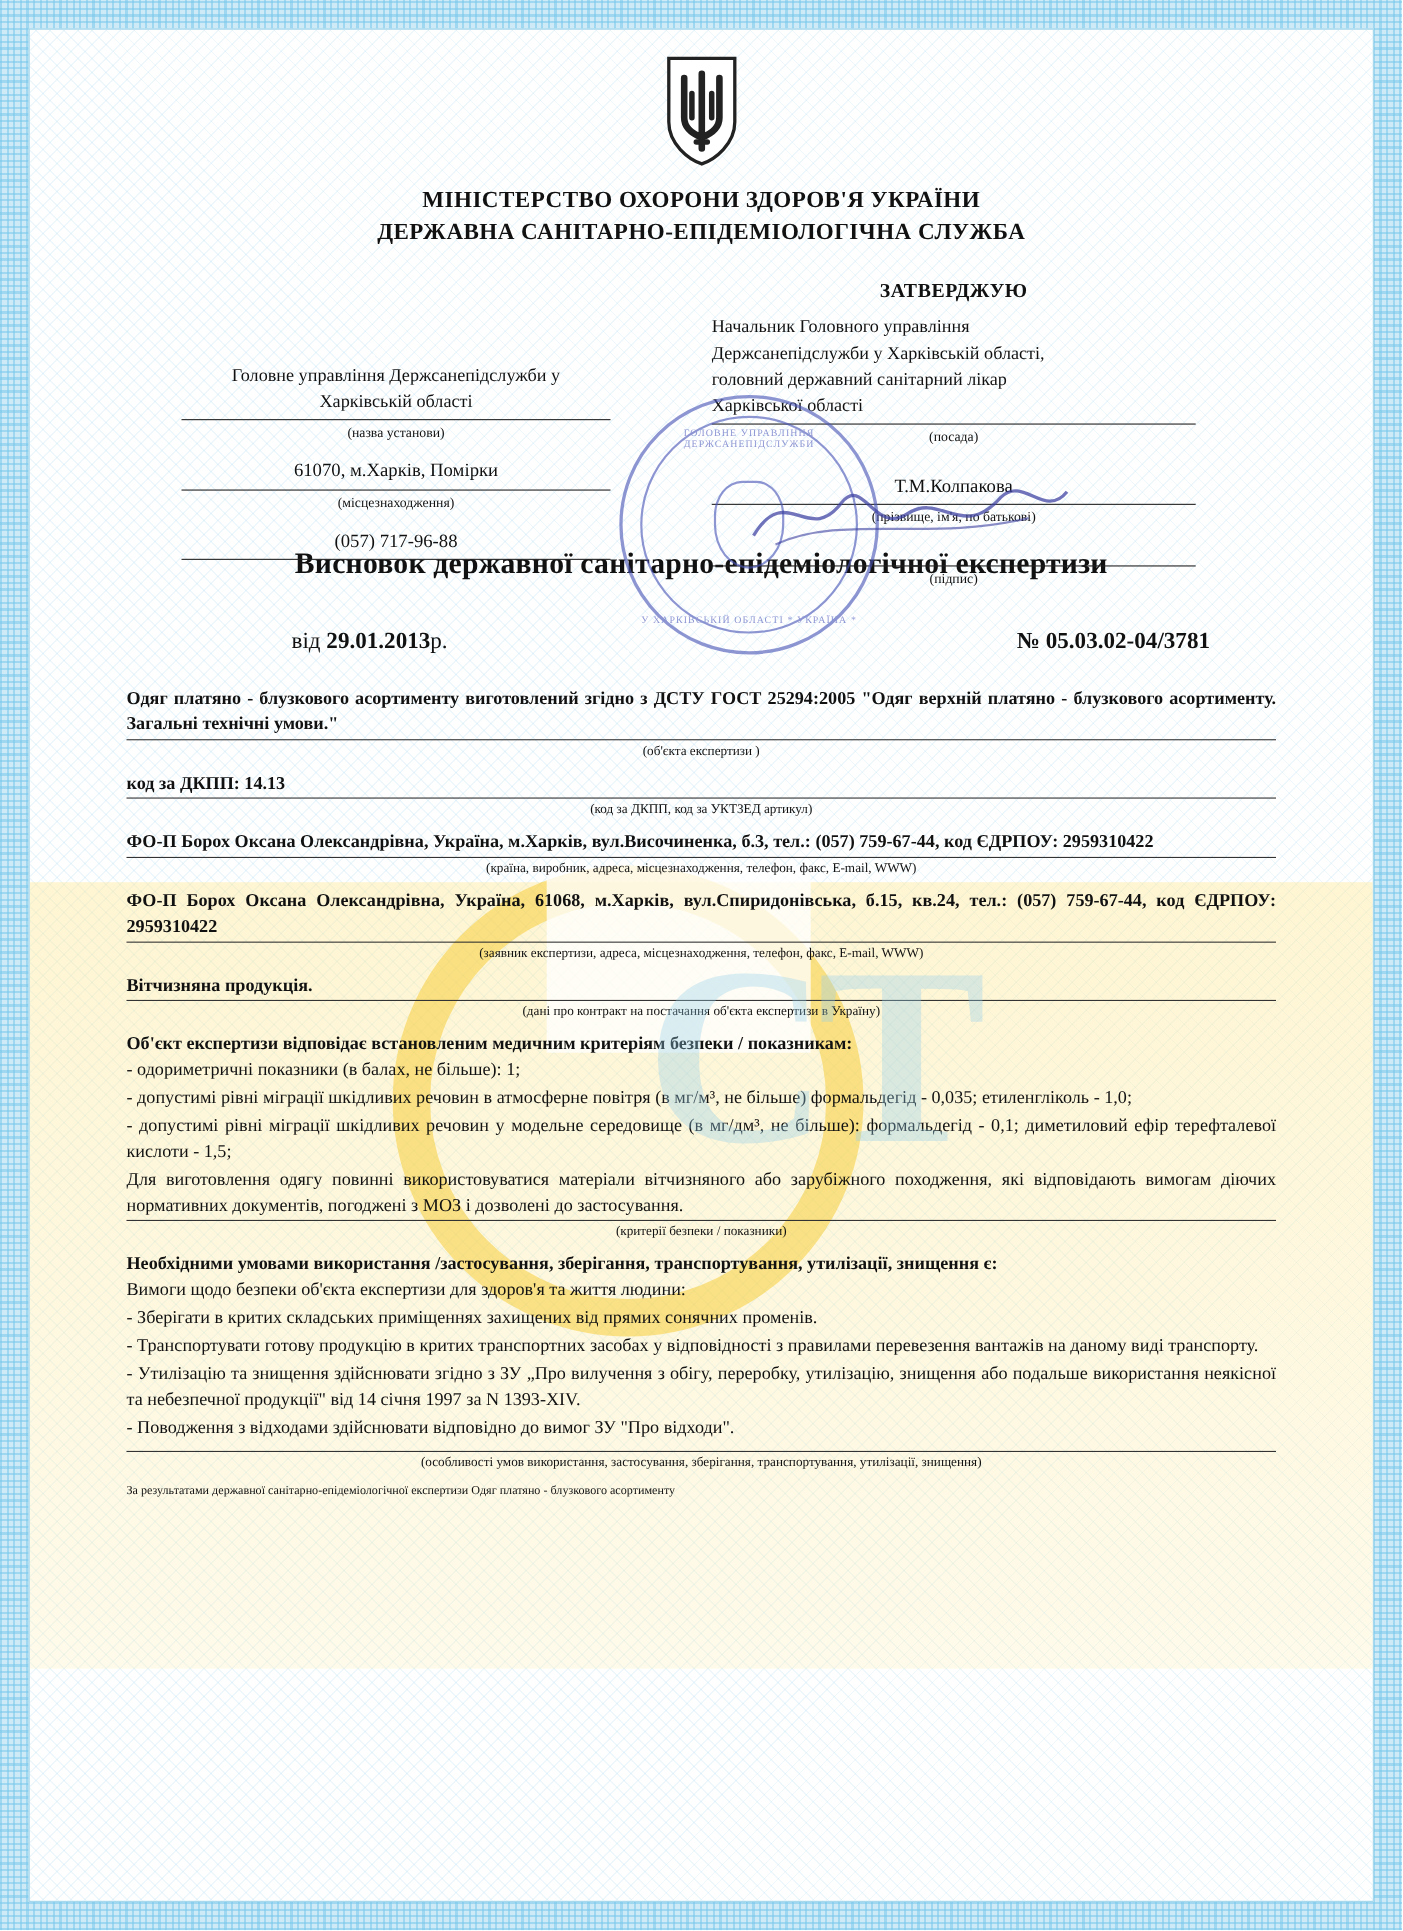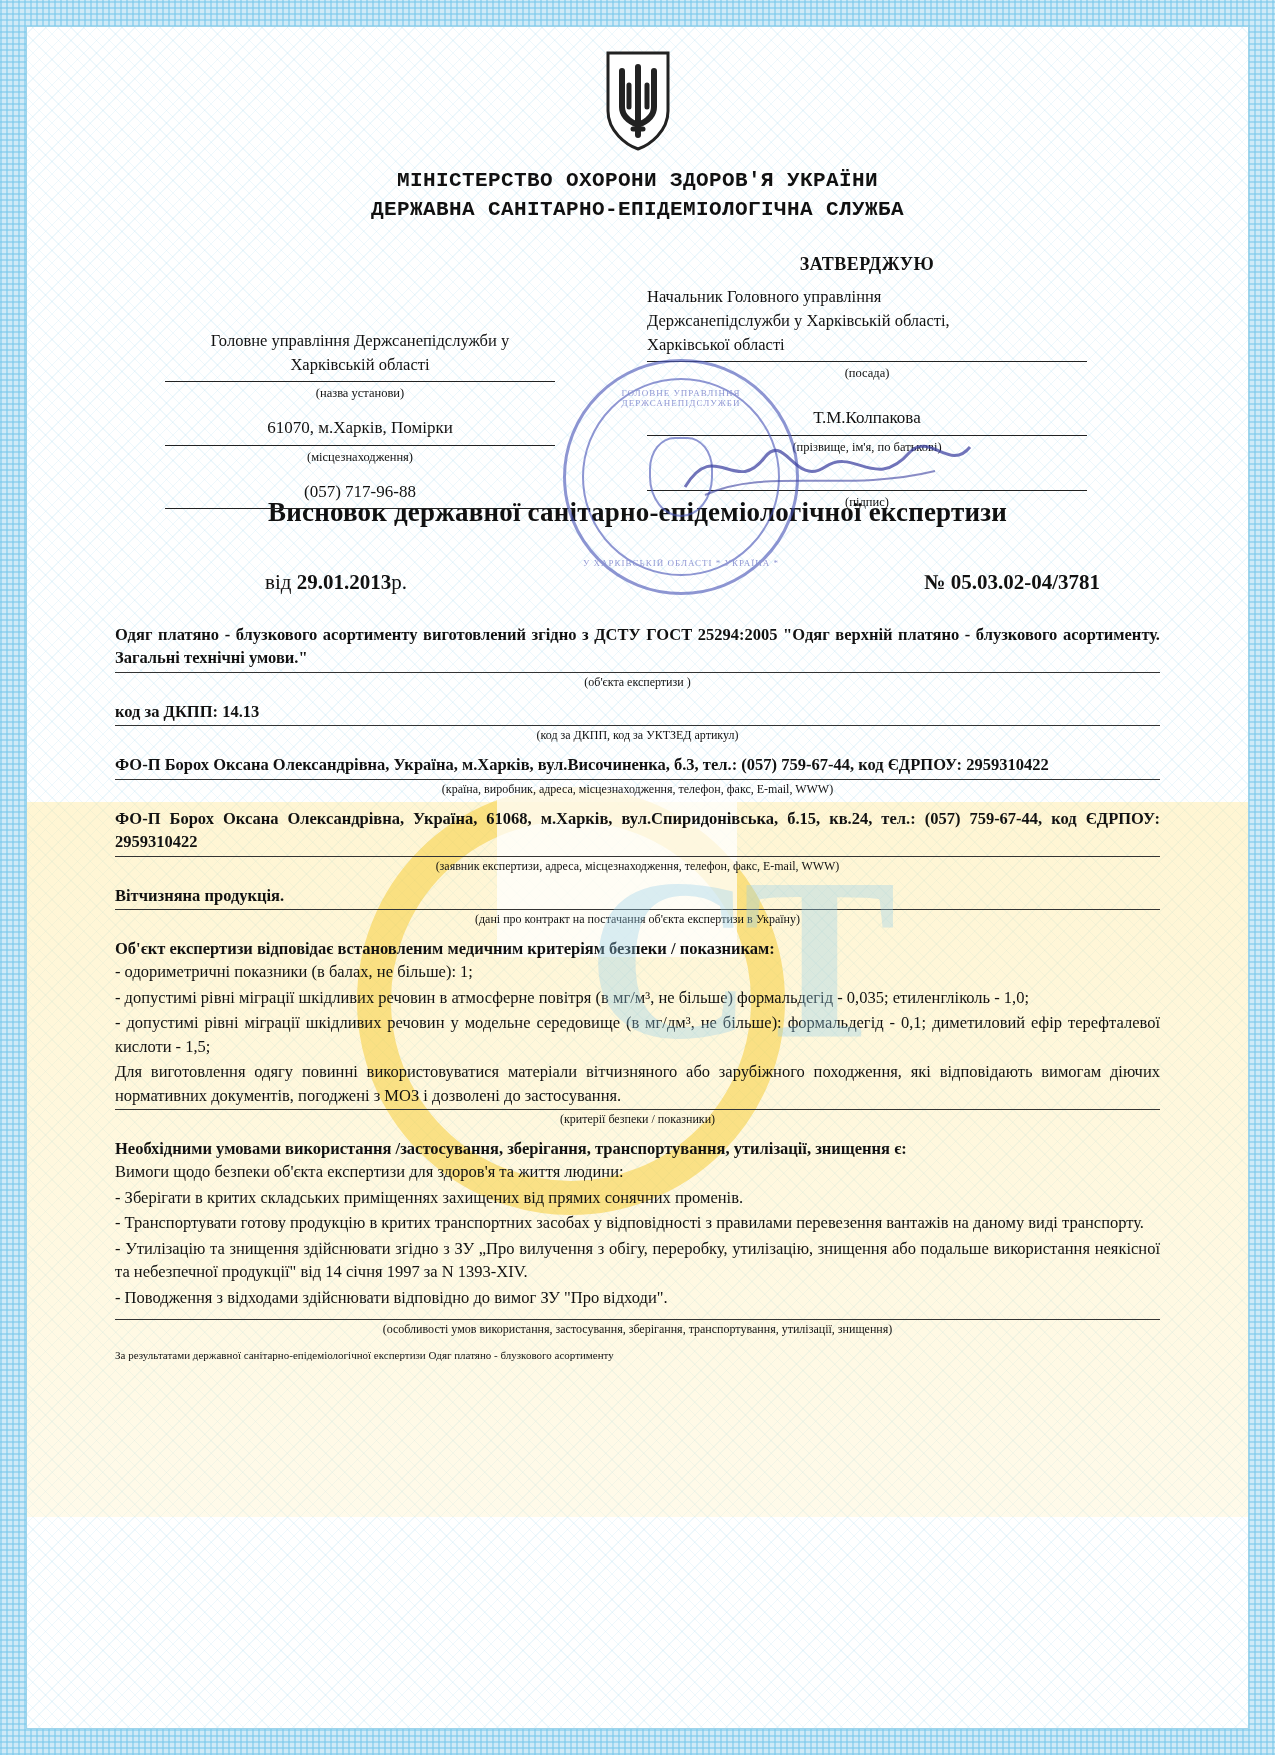--- a/index.html
+++ b/index.html
@@ -114,21 +114,20 @@
     margin: 10px auto 14px auto;
     width: 72px;
     height: 104px;
   }
   .ministry {
     text-align: center;
     font-size: 21px;
     font-weight: bold;
     letter-spacing: 0.4px;
     line-height: 1.38;
-    font-family: Liberation Mono, monospace;
   }
   
   .approve-wrap {
     position: relative;
     margin-top: 26px;
     min-height: 210px;
   }
   .approve-right {
     position: absolute;
     left: 532px;
@@ -288,20 +287,21 @@
         <div>МІНІСТЕРСТВО ОХОРОНИ ЗДОРОВ'Я УКРАЇНИ</div>
         <div>ДЕРЖАВНА САНІТАРНО-ЕПІДЕМІОЛОГІЧНА СЛУЖБА</div>
       </div>
 
       <div class="approve-wrap">
 
         <div class="approve-right">
           <div class="approve-title">ЗАТВЕРДЖУЮ</div>
           <div>Начальник Головного управління</div>
           <div>Держсанепідслужби у Харківській області,</div>
+          <div>головний державний санітарний лікар</div>
           <div>Харківської області</div>
           <div class="rule"></div>
           <div class="caption">(посада)</div>
           <div style="height:10px"></div>
           <div class="name-line">Т.М.Колпакова</div>
           <div class="rule"></div>
           <div class="caption">(прізвище, ім'я, по батькові)</div>
           <div style="height:30px"></div>
           <div class="rule"></div>
           <div class="caption">(підпис)</div>

